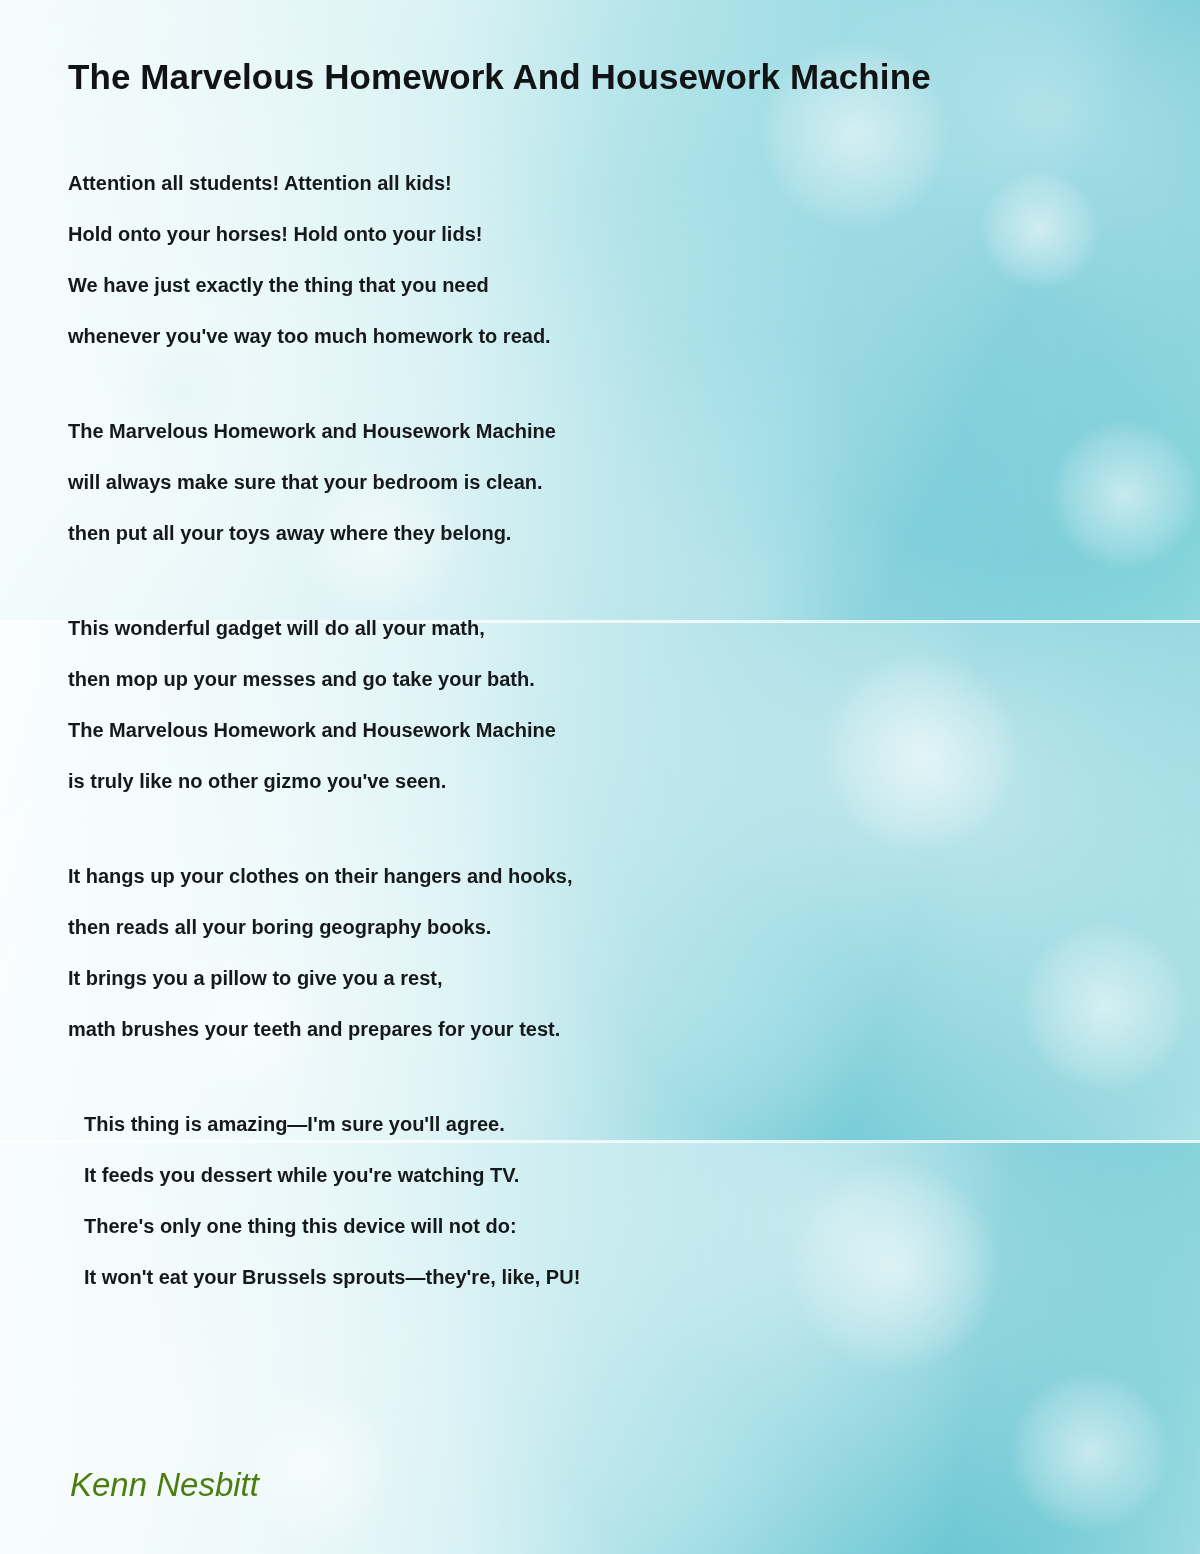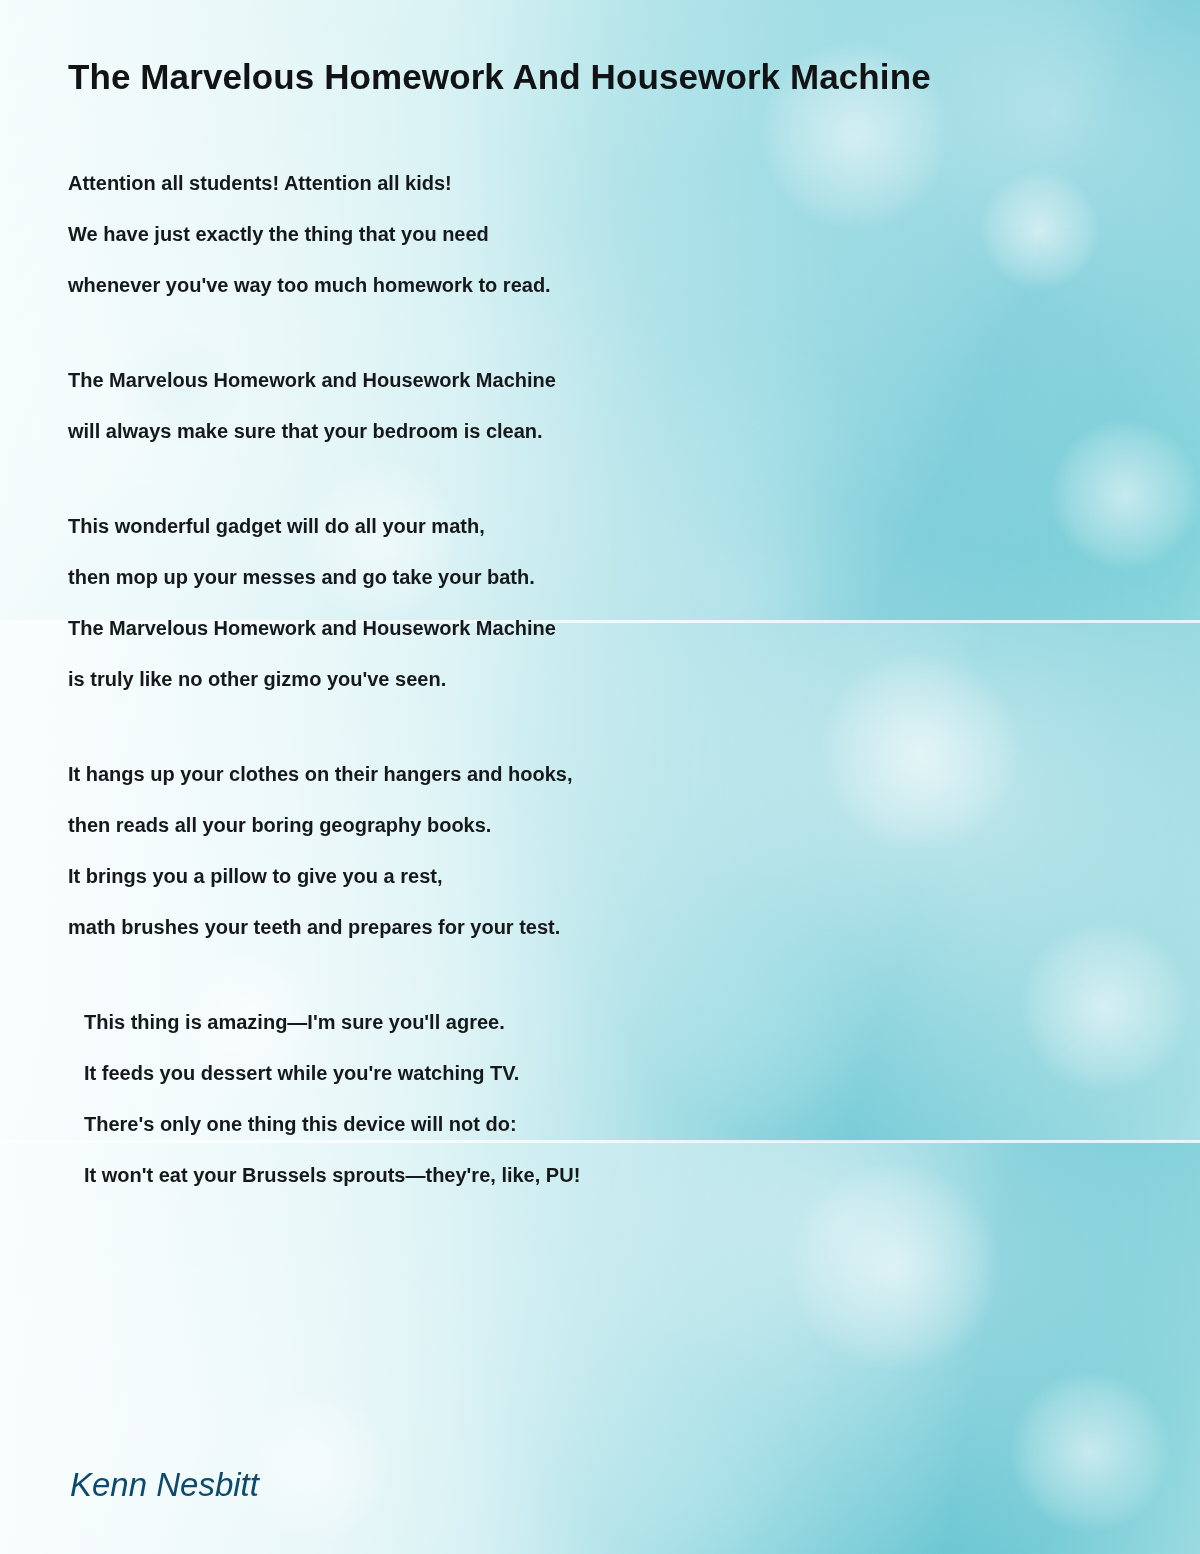--- a/index.html
+++ b/index.html
@@ -130,21 +130,21 @@
     line-height: 51px;
     white-space: pre;
   }
 
   .author {
     position: absolute;
     left: 70px;
     top: 1458px;
     font-size: 33px;
     font-style: italic;
-    color: #0c4a6e;
+    color: #4d7c0f;
     font-family: "Liberation Sans", sans-serif;
   }
 </style>
 </head>
 <body>
 
 <div class="page">
 
   <div class="bg-band band-1">
     <div class="band-base"></div>
@@ -180,27 +180,29 @@
   <div class="band-sep" style="top:1140px;"></div>
 
   <div class="content">
 
     <div class="poem-title">The Marvelous Homework And Housework Machine</div>
 
     <div class="poem-body">
 
       <div class="stanza">
         <div class="line">Attention all students! Attention all kids!</div>
+        <div class="line">Hold onto your horses! Hold onto your lids!</div>
         <div class="line">We have just exactly the thing that you need</div>
         <div class="line">whenever you've way too much homework to read.</div>
       </div>
 
       <div class="stanza">
         <div class="line">The Marvelous Homework and Housework Machine</div>
         <div class="line">will always make sure that your bedroom is clean.</div>
+        <div class="line">then put all your toys away where they belong.</div>
       </div>
 
       <div class="stanza">
         <div class="line">This wonderful gadget will do all your math,</div>
         <div class="line">then mop up your messes and go take your bath.</div>
         <div class="line">The Marvelous Homework and Housework Machine</div>
         <div class="line">is truly like no other gizmo you've seen.</div>
       </div>
 
       <div class="stanza">

